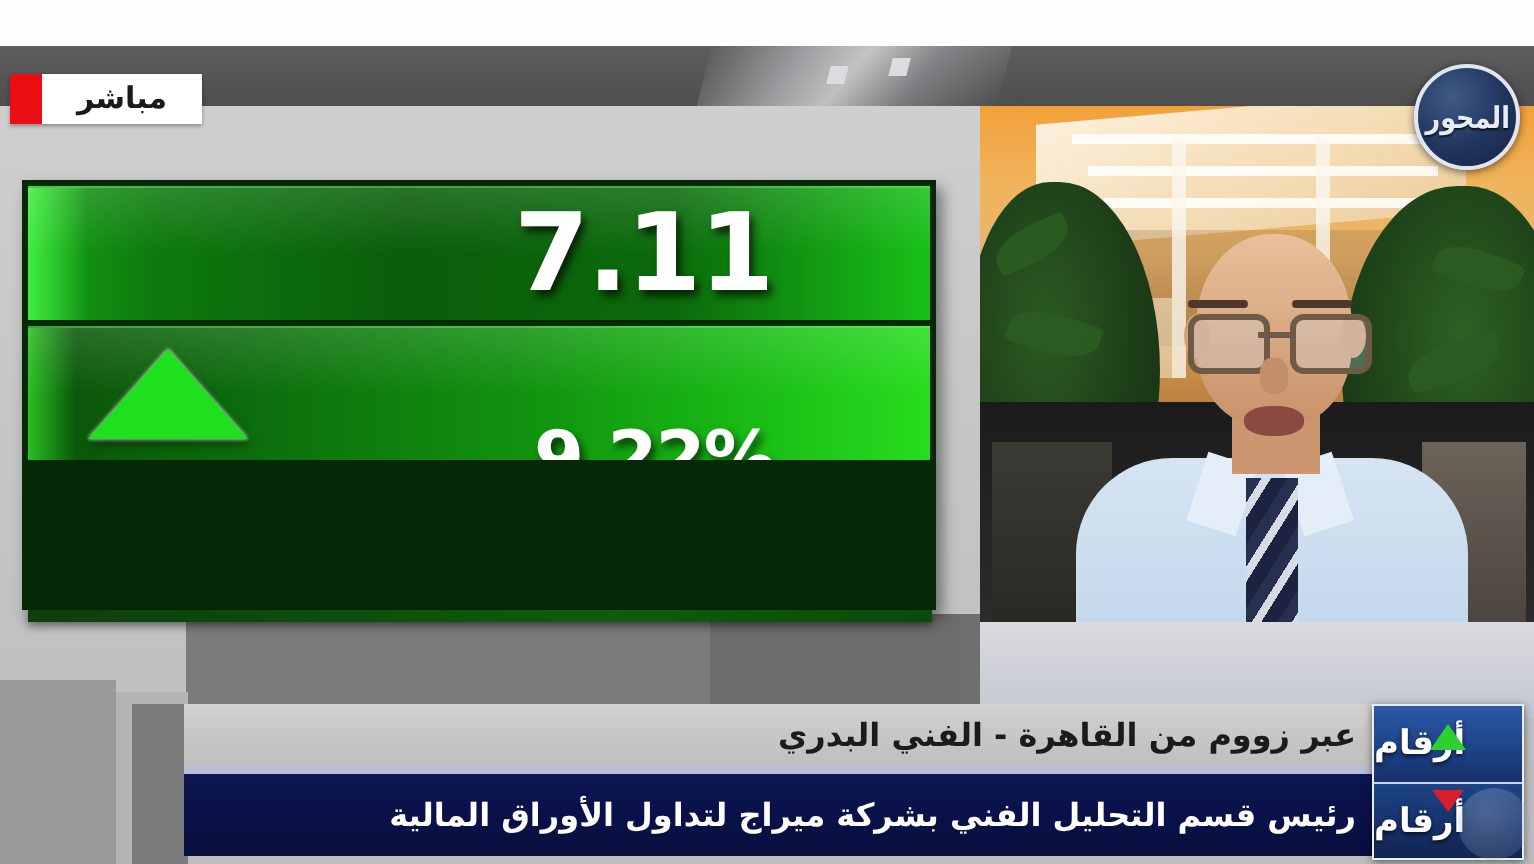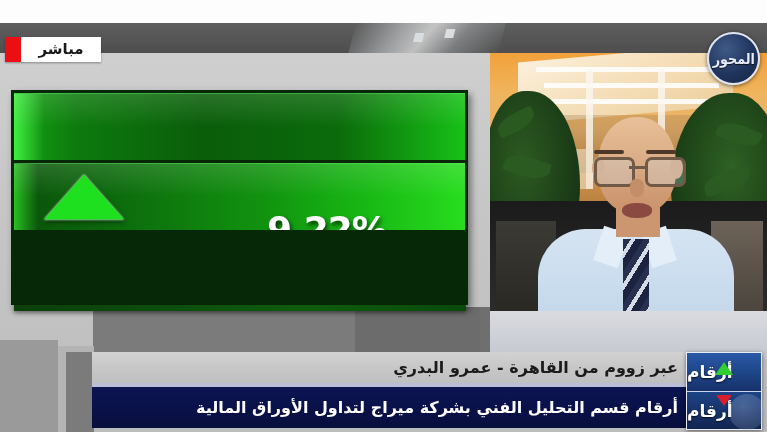--- a/index.html
+++ b/index.html
@@ -430,38 +430,39 @@
 
   <div class="channel-bug">
     <span>المحور</span>
   </div>
 
   <div class="ticker">
 
 
     <div class="trow trow-price">
       <div class="sheen"></div>
+      <div class="price-value">7.11</div>
     </div>
 
     <div class="trow trow-change">
       <div class="sheen"></div>
       <div class="arrow-up"></div>
       <div class="change-value">9.22%</div>
     </div>
 
   </div>
   <div class="ticker-foot"></div>
 
   <div class="lt">
     <div class="lt-top">
-      <div class="lt-line1">عبر زووم من القاهرة - عمرو البدري</div>
+      <div class="lt-line1">عبر زووم من القاهرة - الفني البدري</div>
     </div>
     <div class="lt-sep"></div>
     <div class="lt-bot">
-      <div class="lt-line2">أرقام قسم التحليل الفني بشركة ميراج لتداول الأوراق المالية</div>
+      <div class="lt-line2">رئيس قسم التحليل الفني بشركة ميراج لتداول الأوراق المالية</div>
     </div>
   </div>
 
   <div class="prog-logo">
     <div class="pl-row pl-top">
       <div class="pl-tri-up"></div>
       <span>أرقام</span>
     </div>
     <div class="pl-row pl-bot">
       <div class="pl-tri-down"></div>

